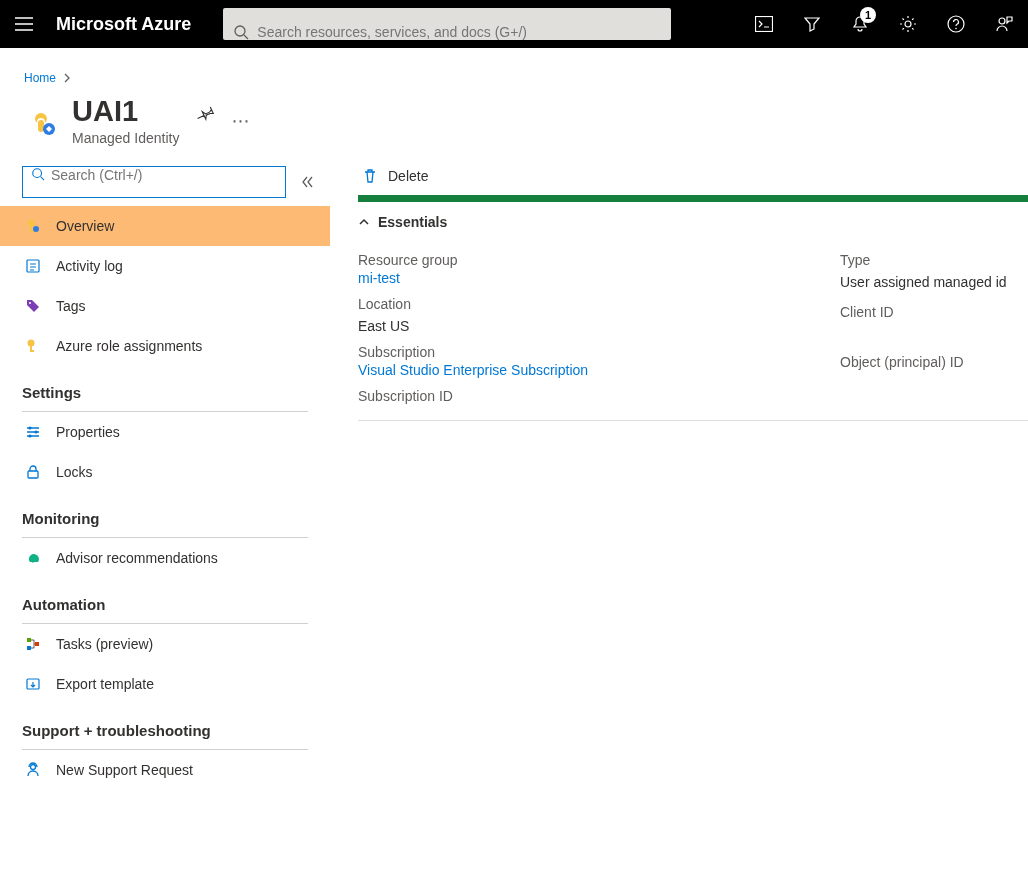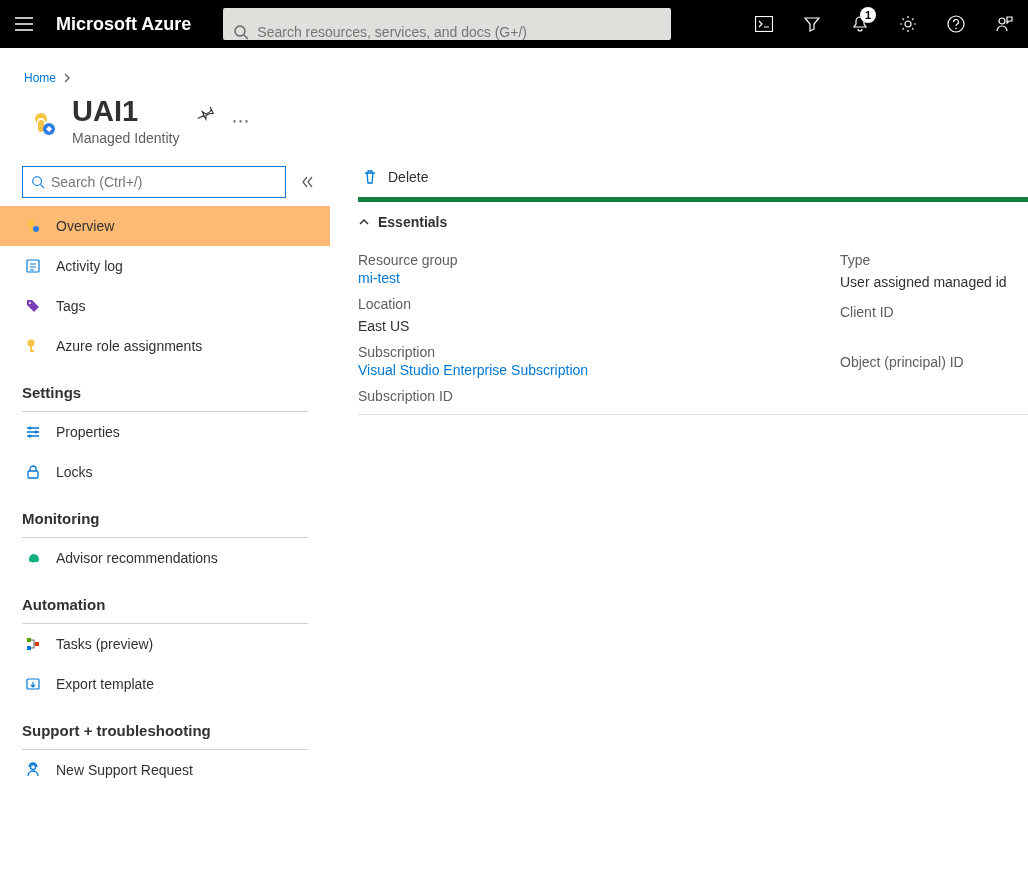--- a/index.html
+++ b/index.html
@@ -23,39 +23,39 @@
   .title-main { font-size:29px; font-weight:600; line-height:1.1; }
   .title-sub  { font-size:14px; color:#605e5c; margin-top:2px;text-align:right; }
   .title-action { margin-left:18px; display:flex; align-items:center; cursor:pointer; }
   .title-ellipsis { margin-left:16px; color:#605e5c; font-size:18px; cursor:pointer; letter-spacing:2px; }
 
   .body-row { display:flex; width:100%; }
 
   
   .sidebar { width:330px; padding: 0 0 0 0; }
   .sidebar-searchrow { display:flex; align-items:center; padding: 8px 0 8px 22px; }
-  .sidebar-search { flex:0 0 264px; height:32px; border:1px solid #0078d4; display:flex; align-items:center; padding:0 8px; }
+  .sidebar-search { flex:0 0 264px; height:32px; border:1px solid #0078d4; display:flex; align-items:flex-start; padding:0 8px; }
   .sidebar-search input { border:none; outline:none; flex:1; font-size:14px; color:#323130; }
   .collapse-btn { margin-left:14px; cursor:pointer; color:#605e5c; }
 
   .nav-item { height:40px; display:flex; align-items:center; padding-left:22px; font-size:14px; cursor:pointer; }
   .nav-item .nav-icon { width:22px; display:flex; justify-content:center; margin-right:12px; }
   .nav-item.selected { background:#fdba74; }
   .nav-section-title { font-size:15px; font-weight:600; color:#323130; padding: 18px 0 6px 22px; }
   .nav-sep { border-bottom:1px solid #d2d0ce; margin: 4px 22px 0 22px; }
 
   
   .content { flex:1; padding: 0 0 0 28px; }
-  .cmdbar { height:44px; display:flex; align-items:center; border-bottom:5px solid #15803d; }
+  .cmdbar { height:44px; display:flex; align-items:center; border-bottom:7px solid #15803d; }
   .cmdbar-btn { display:flex; align-items:center; font-size:14px; cursor:pointer; padding:6px 4px; }
   .cmdbar-btn .ci { margin-right:10px; color:#0078d4; }
 
   .essentials-header { display:flex; align-items:center; height:40px; cursor:pointer; font-size:14px; font-weight:600; }
   .essentials-header .chev { margin-right:8px; }
-  .essentials-grid { display:grid; grid-template-columns: 480px 1fr; column-gap: 2px; font-size:14px; padding-bottom:4px; border-bottom:1px solid #e1dfde; }
+  .essentials-grid { display:grid; grid-template-columns: 480px 1fr; column-gap: 2px; font-size:14px; padding-bottom:10px; border-bottom:1px solid #e1dfde; }
   .ess-label { color:#605e5c; margin-top:10px; }
   .ess-value { color:#323130; margin-top:6px; }
   .ess-link  { color:#0078d4; cursor:pointer; margin-top:2px; }
   .col { display:flex; flex-direction:column; }
 
   svg { display:block; }
 </style>
 </head>
 <body>
 

